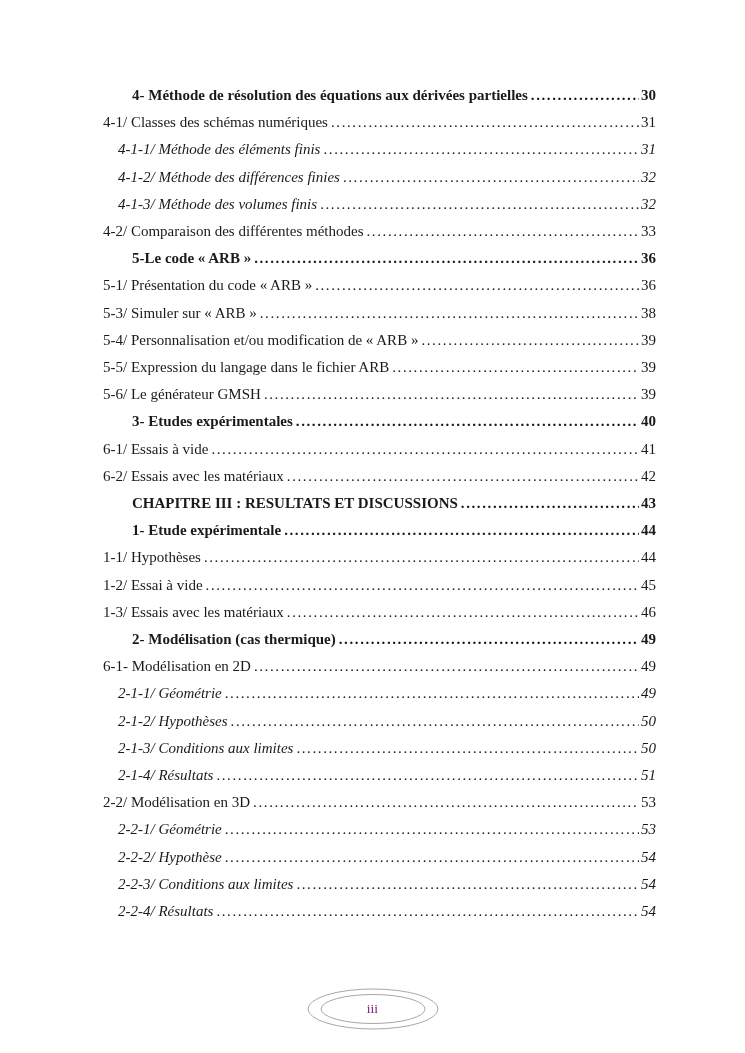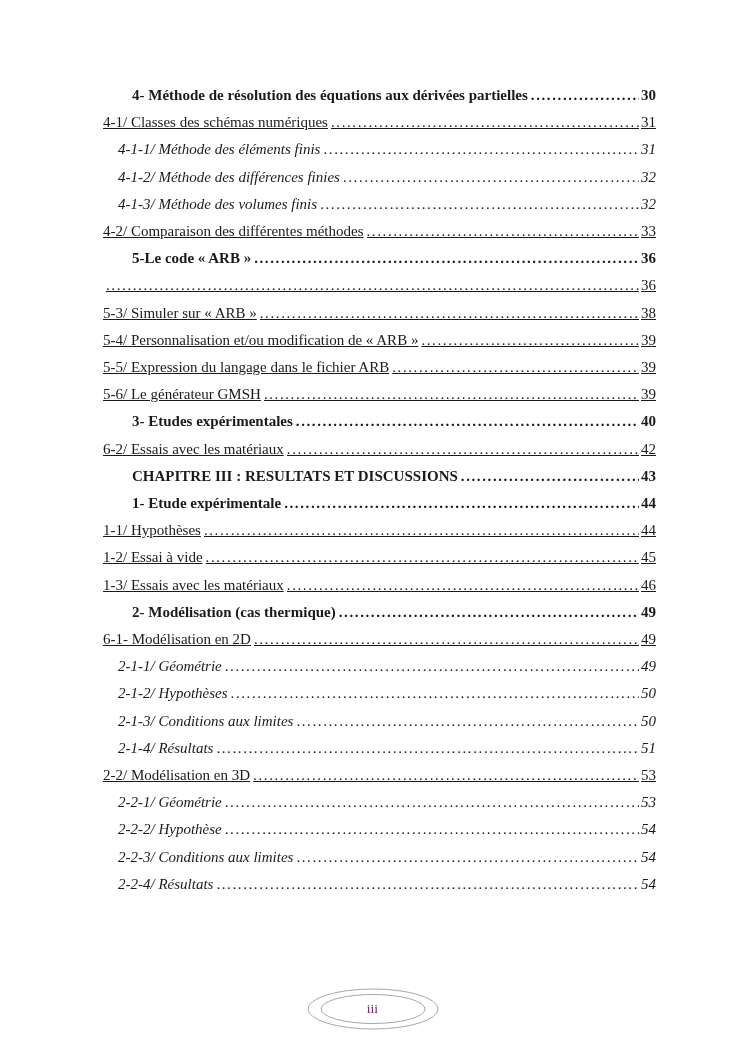--- a/index.html
+++ b/index.html
@@ -23,21 +23,21 @@
     right: 89px;
   }
   .toc-row {
     display: flex;
     align-items: baseline;
     line-height: 27.2px;
     font-size: 15px;
     white-space: nowrap;
   }
   .toc-row.lvl1 { padding-left: 0; margin-left: 44px; }
-  .toc-row.lvl2 { padding-left: 15px; text-decoration: underline; }
+  .toc-row.lvl2 { padding-left: 15px; }
   .toc-row.lvl3 { padding-left: 30px; }
   .toc-row.bold { font-weight: bold; }
   .toc-row.italic { font-style: italic; }
   .label {
     flex: 0 0 auto;
   }
   .leader {
     flex: 1 1 auto;
     overflow: hidden;
     margin: 0 2px 0 3px;
@@ -114,20 +114,21 @@
       <span class="label">4-2/ Comparaison des différentes méthodes</span>
       <span class="leader"></span>
       <span class="pagenum">33</span>
     </div>
       <div class="toc-row lvl1 bold">
       <span class="label">5-Le code « ARB »</span>
       <span class="leader"></span>
       <span class="pagenum">36</span>
     </div>
       <div class="toc-row lvl2">
+      <span class="label">5-1/ Présentation du code « ARB »</span>
       <span class="leader"></span>
       <span class="pagenum">36</span>
     </div>
       <div class="toc-row lvl2">
       <span class="label">5-3/ Simuler sur « ARB »</span>
       <span class="leader"></span>
       <span class="pagenum">38</span>
     </div>
       <div class="toc-row lvl2">
       <span class="label">5-4/ Personnalisation et/ou modification de « ARB »</span>
@@ -141,20 +142,25 @@
     </div>
       <div class="toc-row lvl2">
       <span class="label">5-6/ Le générateur GMSH</span>
       <span class="leader"></span>
       <span class="pagenum">39</span>
     </div>
       <div class="toc-row lvl1 bold">
       <span class="label">3- Etudes expérimentales</span>
       <span class="leader"></span>
       <span class="pagenum">40</span>
+    </div>
+      <div class="toc-row lvl2">
+      <span class="label">6-1/ Essais à vide</span>
+      <span class="leader"></span>
+      <span class="pagenum">41</span>
     </div>
       <div class="toc-row lvl2">
       <span class="label">6-2/ Essais avec les matériaux</span>
       <span class="leader"></span>
       <span class="pagenum">42</span>
     </div>
       <div class="toc-row lvl1 bold">
       <span class="label">CHAPITRE III : RESULTATS ET DISCUSSIONS</span>
       <span class="leader"></span>
       <span class="pagenum">43</span>

